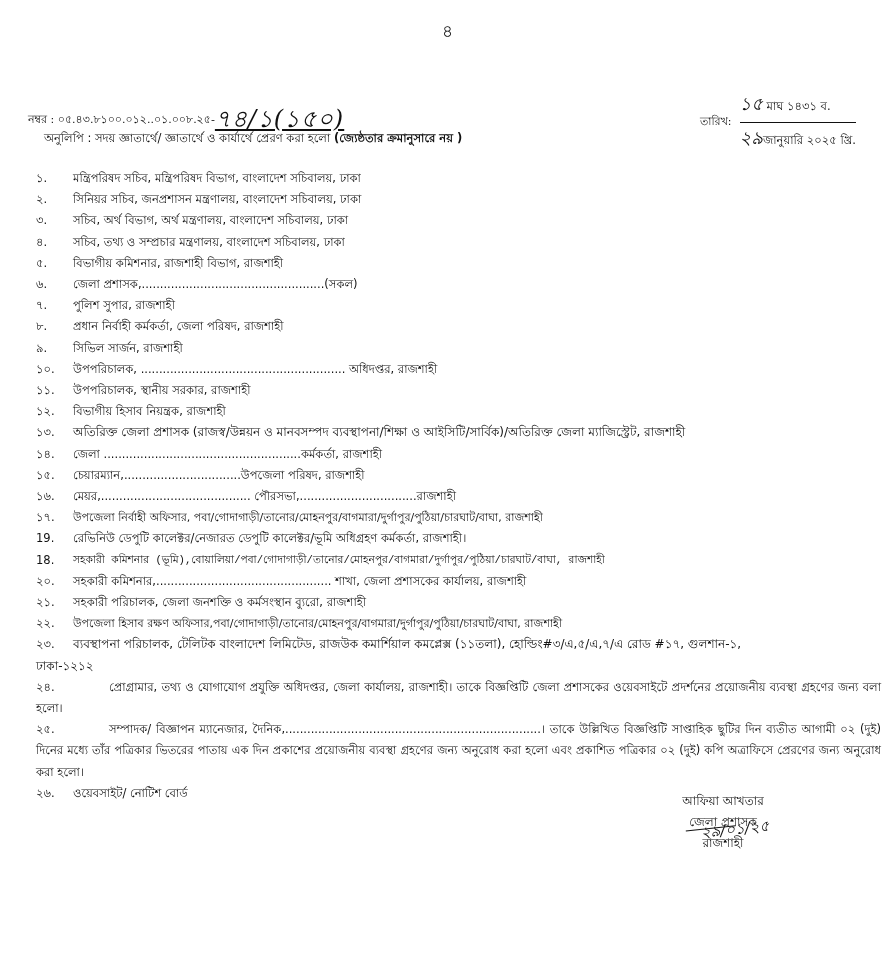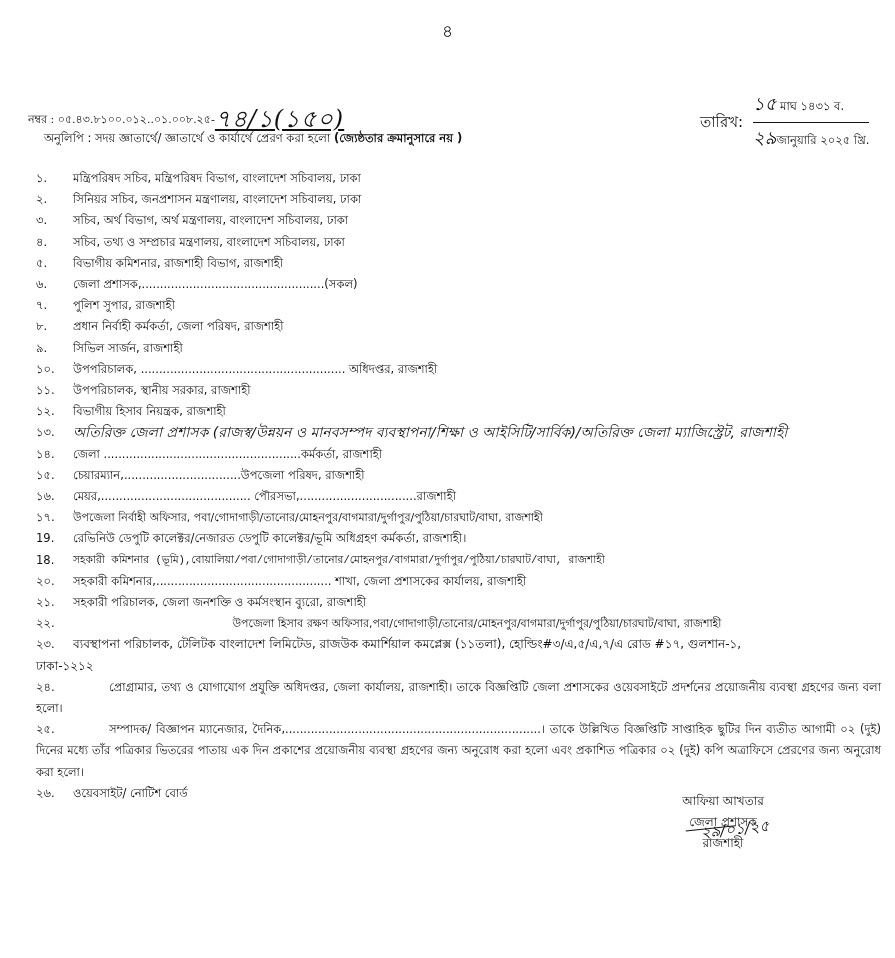--- a/index.html
+++ b/index.html
@@ -19,22 +19,22 @@
     font-size: 11px; white-space: nowrap;
   }
   .memo-no .hand {
     font-size: 24px; font-family: "DejaVu Serif", serif; font-style: italic;
     letter-spacing: 1px; vertical-align: middle; text-decoration: underline;
   }
   .date-block {
     position: absolute; top: 90px; left: 700px;
     display: flex; align-items: center; white-space: nowrap;
   }
-  .date-label { font-size: 15px; margin-right: 2px; }
-  .date-fraction { display: flex; flex-direction: column; margin-left: 8px; }
+  .date-label { font-size: 11px; margin-right: 8px; }
+  .date-fraction { display: flex; flex-direction: column; }
   .date-fraction .line { border-bottom: 1px solid #111; padding-bottom: 1px; font-size: 11.5px; }
   .date-fraction .line2 { font-size: 11.5px; padding-top: 1px; }
   .date-fraction .hand { font-size: 18px; font-family: "DejaVu Serif", serif; font-style: italic; }
   .copy-intro {
     position: absolute; top: 130px; left: 44px;
     font-size: 11.5px; white-space: nowrap;
   }
   .copy-intro .note { font-weight: bold; }
   .list {
     position: absolute; top: 168px; left: 0; width: 895px;
@@ -133,21 +133,21 @@
   <div class="item">
       <span class="num">১১.</span>
       <span class="txt">উপপরিচালক, স্থানীয় সরকার, রাজশাহী</span>
     </div>
   <div class="item">
       <span class="num">১২.</span>
       <span class="txt">বিভাগীয় হিসাব নিয়ন্ত্রক, রাজশাহী</span>
     </div>
   <div class="item">
       <span class="num">১৩.</span>
-      <span class="txt" style="font-size:14px;font-style:italic;">অতিরিক্ত জেলা প্রশাসক (রাজস্ব/উন্নয়ন ও মানবসম্পদ ব্যবস্থাপনা/শিক্ষা ও আইসিটি/সার্বিক)/অতিরিক্ত জেলা ম্যাজিস্ট্রেট, রাজশাহী</span>
+      <span class="txt" style="font-size:12px;">অতিরিক্ত জেলা প্রশাসক (রাজস্ব/উন্নয়ন ও মানবসম্পদ ব্যবস্থাপনা/শিক্ষা ও আইসিটি/সার্বিক)/অতিরিক্ত জেলা ম্যাজিস্ট্রেট, রাজশাহী</span>
     </div>
   <div class="item">
       <span class="num">১৪.</span>
       <span class="txt">জেলা ......................................................কর্মকর্তা, রাজশাহী</span>
     </div>
   <div class="item">
       <span class="num">১৫.</span>
       <span class="txt">চেয়ারম্যান,................................উপজেলা পরিষদ, রাজশাহী</span>
     </div>
   <div class="item">
@@ -169,21 +169,21 @@
   <div class="item">
       <span class="num">২০.</span>
       <span class="txt">সহকারী কমিশনার,................................................ শাখা, জেলা প্রশাসকের কার্যালয়, রাজশাহী</span>
     </div>
   <div class="item">
       <span class="num">২১.</span>
       <span class="txt">সহকারী পরিচালক, জেলা জনশক্তি ও কর্মসংস্থান ব্যুরো, রাজশাহী</span>
     </div>
   <div class="item">
       <span class="num">২২.</span>
-      <span class="txt" style="font-size:11px;text-align:center;">উপজেলা  হিসাব রক্ষণ অফিসার,পবা/গোদাগাড়ী/তানোর/মোহনপুর/বাগমারা/দুর্গাপুর/পুঠিয়া/চারঘাট/বাঘা, রাজশাহী</span>
+      <span class="txt" style="font-size:11px;">উপজেলা  হিসাব রক্ষণ অফিসার,পবা/গোদাগাড়ী/তানোর/মোহনপুর/বাগমারা/দুর্গাপুর/পুঠিয়া/চারঘাট/বাঘা, রাজশাহী</span>
     </div>
   <div class="item wrap23">
       <span class="num">২৩.</span>
       <span class="txt" style="font-size:12px;"><span>ব্যবস্থাপনা পরিচালক, টেলিটক বাংলাদেশ লিমিটেড, রাজউক কমার্শিয়াল কমপ্লেক্স (১১তলা), হোল্ডিং#৩/এ,৫/এ,৭/এ রোড #১৭, গুলশান-১,</span><span class="cont">ঢাকা-১২১২</span></span>
     </div>
   <div class="item wrap">
       <span class="num">২৪.</span>
       <span class="txt" style="margin-left:-73px;text-indent:73px;padding-left:36px;">প্রোগ্রামার, তথ্য ও যোগাযোগ প্রযুক্তি অধিদপ্তর, জেলা কার্যালয়, রাজশাহী। তাকে বিজ্ঞপ্তিটি জেলা প্রশাসকের ওয়েবসাইটে প্রদর্শনের প্রয়োজনীয় ব্যবস্থা গ্রহণের জন্য বলা হলো।</span>
     </div>
   <div class="item wrap">

